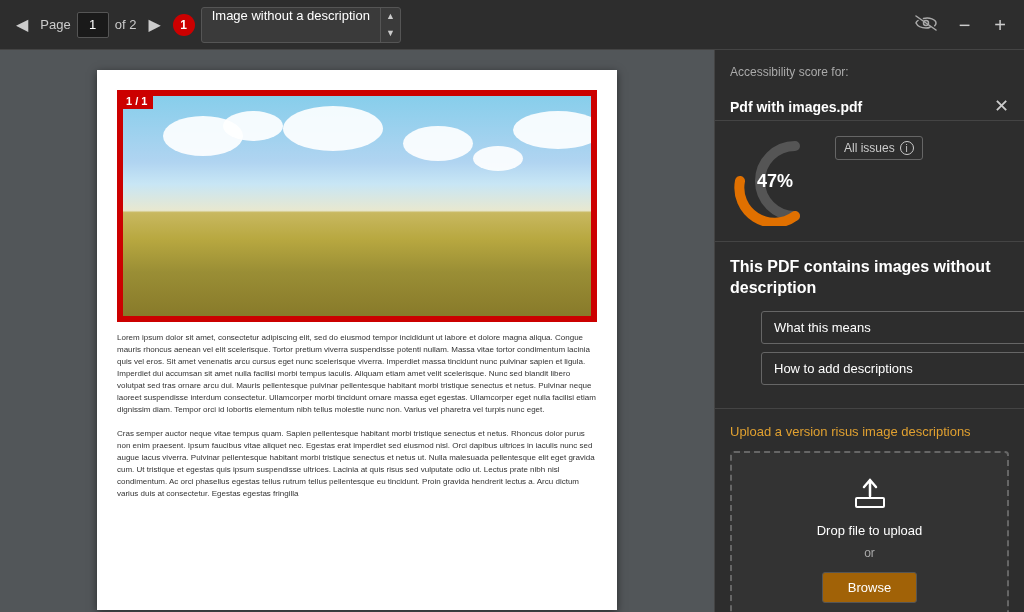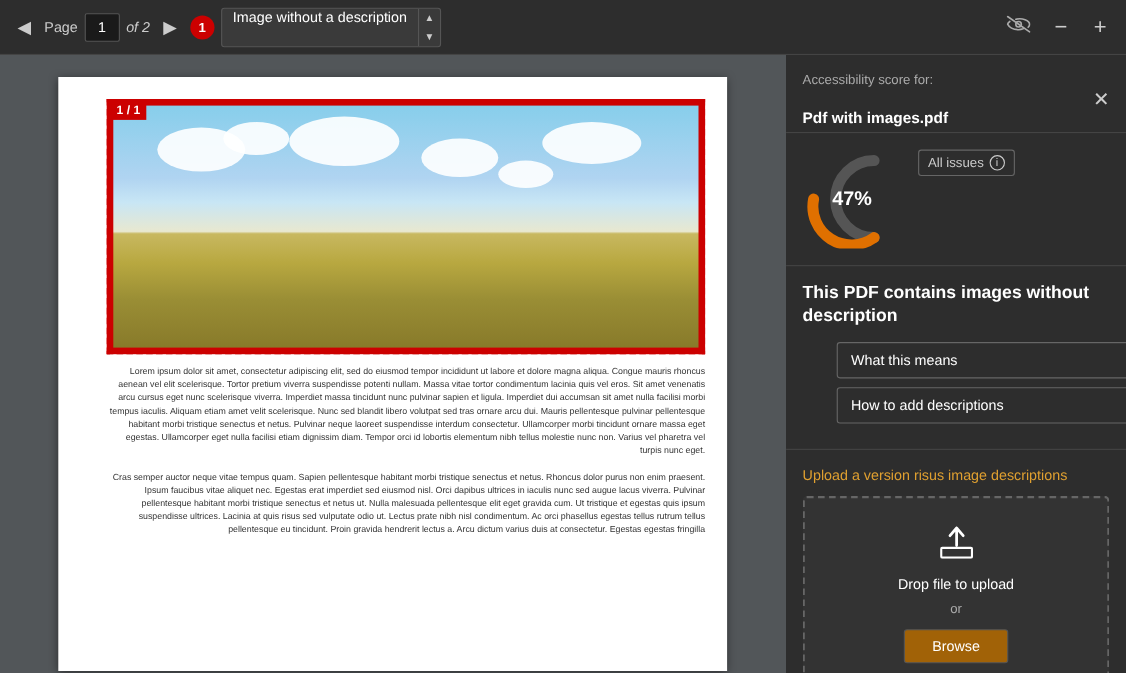--- a/index.html
+++ b/index.html
@@ -49,21 +49,20 @@
       background: #1a1a1a;
       border: 1px solid #555;
       color: #fff;
       text-align: center;
       font-size: 13px;
       border-radius: 2px;
     }
     .page-total {
       color: #ccc;
       font-size: 13px;
-      font-style: italic;
     }
 
     
     .issue-badge {
       background: #cc0000;
       color: #fff;
       font-size: 12px;
       font-weight: bold;
       width: 22px;
       height: 22px;
@@ -136,25 +135,24 @@
       display: flex;
       flex-direction: column;
       align-items: center;
       padding: 20px;
       position: relative;
     }
 
     
     .pdf-page {
       background: #fff;
-      width: 608px;
+      width: 520px;
       min-height: 540px;
       position: relative;
       box-shadow: 0 2px 8px rgba(0,0,0,0.5);
-      padding-left: 24px;
     }
 
     
     .pdf-image-container {
       margin: 20px 20px 10px 20px;
       position: relative;
       border: 3px dashed #cc0000;
       background: #cc0000;
       padding: 3px;
     }
@@ -196,36 +194,35 @@
       border-radius: 50%;
       opacity: 0.9;
     }
 
     
     .pdf-text {
       margin: 0 20px 20px 20px;
       font-size: 8px;
       line-height: 1.5;
       color: #333;
-      text-align: right;
     }
 
     
     .right-panel {
       width: 310px;
       background: #2d2d2d;
       border-left: 1px solid #444;
       display: flex;
       flex-direction: column;
       overflow-y: auto;
     }
 
     .panel-header {
       display: flex;
-      align-items: center;
+      align-items: flex-end;
       justify-content: space-between;
       padding: 15px 15px 5px 15px;
       border-bottom: 1px solid #444;
       gap: 28px;
     }
     .panel-title-area {}
     .panel-title-label {
       color: #aaa;
       font-size: 12px;
     }

